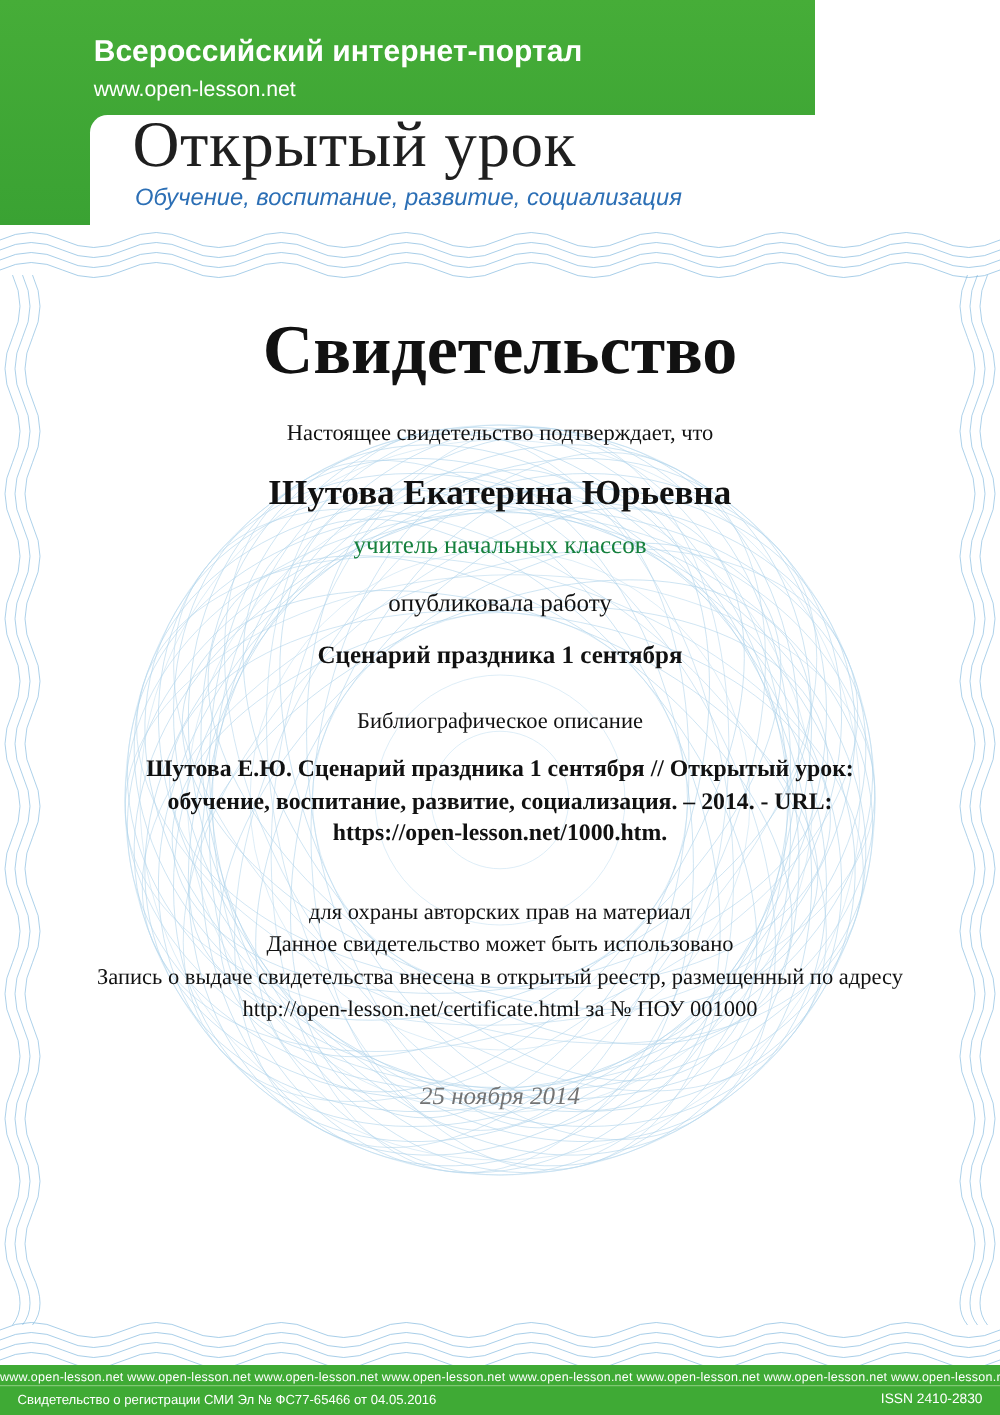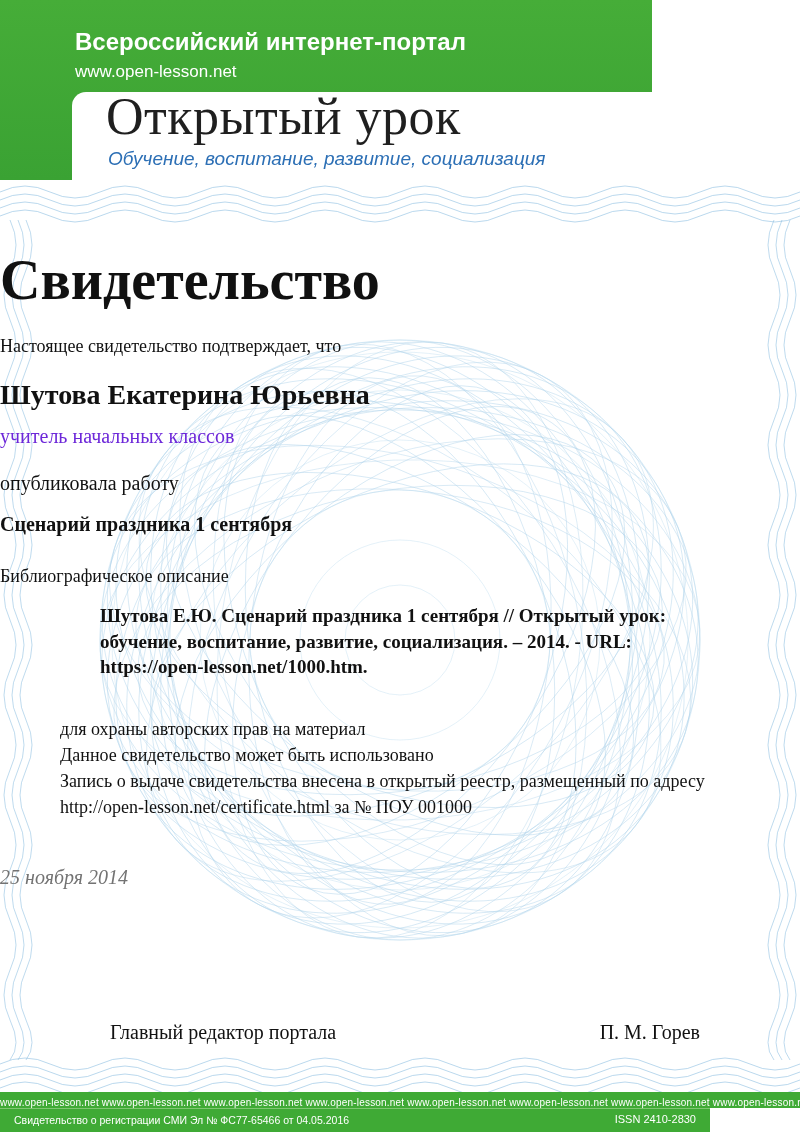--- a/index.html
+++ b/index.html
@@ -93,21 +93,21 @@
     display: block;
   }
 
   
   .content {
     position: absolute;
     left: 0;
     top: 180px;
     width: 800px;
     height: 920px;
-    text-align: left;
+    text-align: center;
   }
   .cert-title {
     margin-top: 68px;
     font-family: "Liberation Serif", serif;
     font-size: 56px;
     font-weight: bold;
     color: #111111;
     letter-spacing: 0px;
   }
   .line-confirm {
@@ -117,21 +117,21 @@
   }
   .recipient {
     margin-top: 22px;
     font-size: 28px;
     font-weight: bold;
     color: #111111;
   }
   .recipient-role {
     margin-top: 12px;
     font-size: 20px;
-    color: #6d28d9;
+    color: #15803d;
     line-height: 1.35;
   }
   .published-label {
     margin-top: 22px;
     font-size: 20px;
     color: #111111;
   }
   .work-title {
     margin-top: 18px;
     font-size: 20px;
@@ -208,21 +208,21 @@
     font-family: "Liberation Sans", sans-serif;
     font-size: 10px;
     color: #ffffff;
     line-height: 16px;
     letter-spacing: 0.2px;
   }
   .footer {
     position: absolute;
     left: 0;
     top: 1108px;
-    width: 710px;
+    width: 800px;
     height: 24px;
     background: #3faa35;
     border-top: 1px solid #7fc773;
   }
   .footer-left {
     position: absolute;
     left: 14px;
     top: 5px;
     font-family: "Liberation Sans", sans-serif;
     font-size: 10.5px;
@@ -356,24 +356,20 @@
     <div class="biblio-label">Библиографическое описание</div>
     <div class="biblio-text">Шутова Е.Ю. Сценарий праздника 1 сентября // Открытый урок: обучение, воспитание, развитие, социализация. – 2014. - URL: https://open-lesson.net/1000.htm.</div>
     <div class="usage-note">
       <div>для охраны авторских прав на материал</div>
       <div>Данное свидетельство может быть использовано</div>
       <div>Запись о выдаче свидетельства внесена в открытый реестр, размещенный по адресу</div>
       <div>http://open-lesson.net/certificate.html за № ПОУ 001000</div>
     </div>
     <div class="date-line">25 ноября 2014</div>
 
-    <div class="sign-row">
-      <div class="sign-left">Главный редактор портала</div>
-      <div class="sign-right">П. М. Горев</div>
-    </div>
   </div>
 
   <div class="stamp-wrap">
     <svg width="190" height="130" viewBox="0 0 190 130" xmlns="http://www.w3.org/2000/svg">
       <g transform="translate(72,65)">
         <circle r="62" fill="none" stroke="#3a7fd0" stroke-width="1.6" opacity="0.85"></circle>
         <circle r="57" fill="none" stroke="#3a7fd0" stroke-width="0.9" opacity="0.8"></circle>
         <circle r="38" fill="none" stroke="#3a7fd0" stroke-width="0.9" opacity="0.8"></circle>
         <circle r="35" fill="none" stroke="#3a7fd0" stroke-width="0.6" opacity="0.7"></circle>
         <defs>

